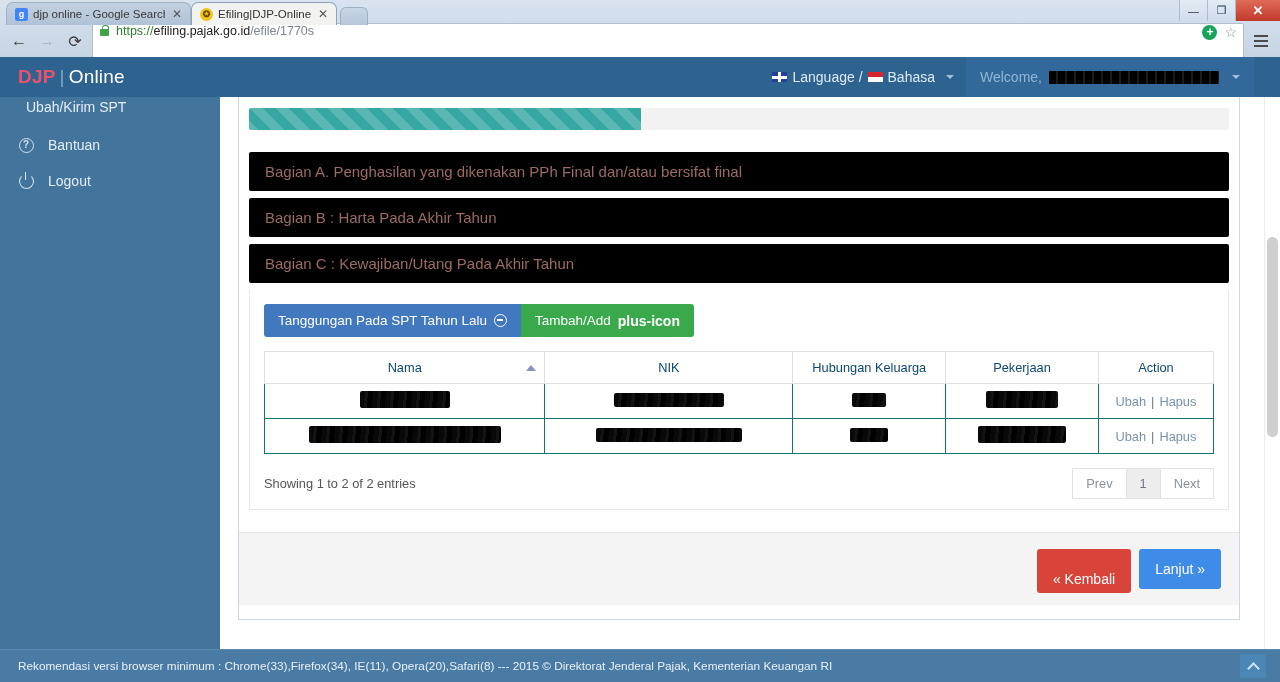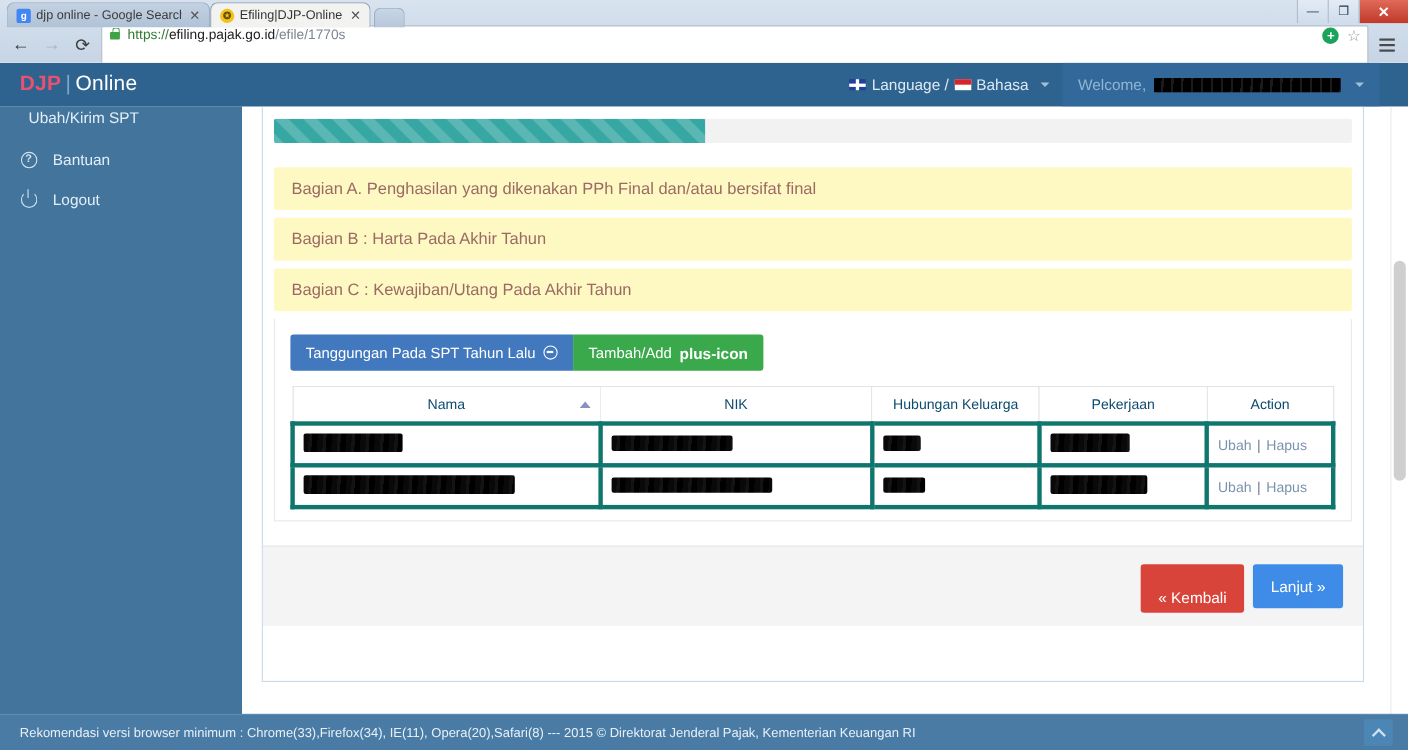--- a/index.html
+++ b/index.html
@@ -287,21 +287,21 @@
     height: 100%;
     background: #36a7a3;
     background-image: linear-gradient(45deg,
       rgba(255,255,255,.18) 25%, transparent 25%,
       transparent 50%, rgba(255,255,255,.18) 50%,
       rgba(255,255,255,.18) 75%, transparent 75%, transparent);
     background-size: 26px 26px;
   }
 
   .section-head {
-    background: #fef9c3;
+    background: #000000;
     color: #9b6a63;
     font-size: 15px;
     padding: 11px 16px;
     margin-bottom: 7px;
     border-radius: 2px;
   }
   .section-head.open { margin-bottom: 0; border-radius: 2px 2px 0 0; }
 
   .section-body {
     border: 1px solid #e9e9e9;
@@ -341,25 +341,25 @@
   table.dtable th {
     border: 1px solid #e0e0e0;
     padding: 8px 6px;
     font-weight: normal;
     color: #0c4a6e;
     text-align: center;
     position: relative;
     background: #fff;
   }
   table.dtable td {
-    border: 4px solid #0f766e;
+    border: 1px solid #0f766e;
     padding: 7px 8px;
     height: 27px;
     vertical-align: middle;
-    text-align: left;
+    text-align: center;
   }
   .sort-asc {
     position: absolute; right: 8px; top: 50%;
     transform: translateY(-50%);
     width: 0; height: 0;
     border-left: 5px solid transparent;
     border-right: 5px solid transparent;
     border-bottom: 6px solid #8a8fc4;
   }
   .col-nama   { width: 268px; }
@@ -599,20 +599,28 @@
                 <tr>
                   <td><span class="redact tall" style="width: 192px;"></span></td>
                   <td><span class="redact" style="width: 146px;"></span></td>
                   <td><span class="redact" style="width: 38px;"></span></td>
                   <td><span class="redact tall" style="width: 88px;"></span></td>
                   <td class="action-cell"><a class="act-link" href="#">Ubah</a><span class="act-sep">|</span><a class="act-link" href="#">Hapus</a></td>
                 </tr>
               </tbody>
           </table>
 
+          <div class="table-footer">
+            <div>Showing 1 to 2 of 2 entries</div>
+            <div class="pager">
+              <div class="pg">Prev</div>
+              <div class="pg current">1</div>
+              <div class="pg">Next</div>
+            </div>
+          </div>
         </div>
 
         <div class="footer-actions">
           <button class="btn-back">« Kembali</button>
           <button class="btn-next">Lanjut »</button>
         </div>
       </div>
 
       <div class="pg-scroll">
         <div class="thumb"></div>

